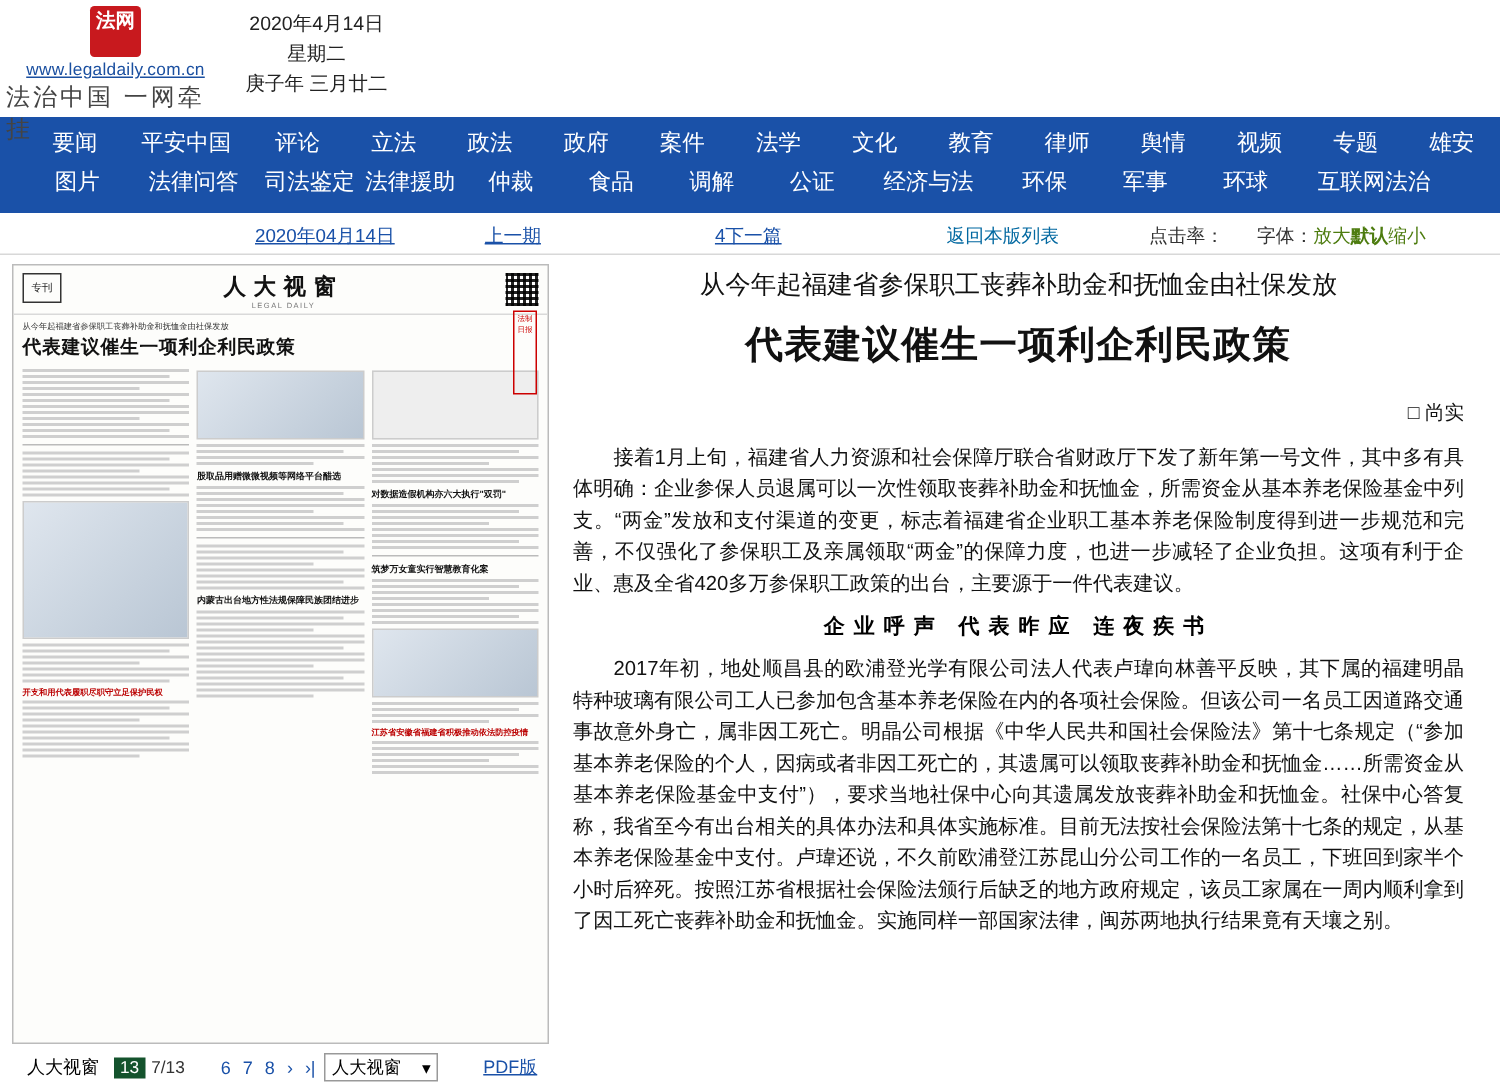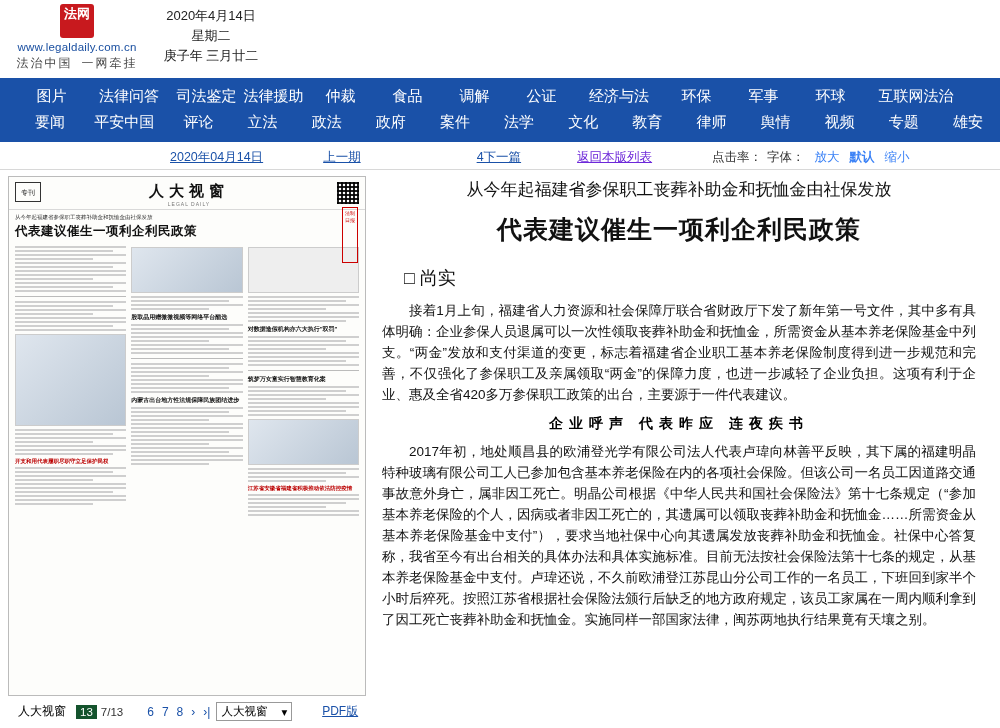--- a/index.html
+++ b/index.html
@@ -22,22 +22,22 @@
     width:152px; padding:4px 2px 2px 4px;
     display:flex; flex-direction:column; align-items:center; justify-content:center;
   }
   .logo-row { display:flex; align-items:center; }
   .logo-mark {
     width:34px; height:34px; background:#c8191e; color:#fff;
     font-size:13px; line-height:15px; text-align:center; padding-top:2px;
     font-weight:bold; border-radius:3px;
   }
   .logo-text { color:#c8191e; font-size:27px; font-weight:bold; margin-left:3px; letter-spacing:1px; }
-  .logo-url { color:#1a4fa0; font-size:11.5px; margin-top:3px; letter-spacing:0.2px; }
-  .logo-slogan { color:#444; font-size:12px; margin-top:2px; letter-spacing:2px;font-family:Liberation Mono, monospace; }
+  .logo-url { color:#1a4fa0; font-size:11.5px; margin-top:3px; letter-spacing:0.2px;text-decoration:underline; }
+  .logo-slogan { color:#444; font-size:16px; margin-top:2px; letter-spacing:2px; }
 
   .date-col {
     width:118px; text-align:center; padding-top:6px; font-size:13px; color:#222; line-height:20px;
   }
   .banner-col { flex:1; position:relative; overflow:hidden; }
   .banner-red {
     position:absolute; left:0; top:0; bottom:0; width:100%;
     background:linear-gradient(100deg,#d41a1a 0%,#e23a1c 38%,#f07a2a 60%,#b9cfe6 61%,#dfeaf5 100%);
   }
   .banner-text {
@@ -79,24 +79,24 @@
   .nav-item.wider { width:104px; }
 
   
   .toolbar {
     display:flex; align-items:center; height:28px;
     border-bottom:1px solid #d8d8d8; font-size:12.5px; padding-top:4px;
   }
   .tb-date { width:auto; margin-left:170px; color:#1a51a8; text-decoration:underline; cursor:pointer;}
   .tb-prev { margin-left:60px; color:#1a51a8; text-decoration:underline; cursor:pointer;}
   .tb-next { margin-left:116px; color:#1a51a8; text-decoration:underline; cursor:pointer;}
-  .tb-back { margin-left:56px; color:#6d28d9; cursor:pointer;text-decoration:underline;}
+  .tb-back { margin-left:110px; color:#0369a1; cursor:pointer;}
   .tb-rate { margin-left:60px; color:#333;}
-  .tb-font { margin-left:5px; color:#333;}
-  .tb-f { margin-left:10px; color:#3b82f6; cursor:pointer; }
+  .tb-font { margin-left:22px; color:#333;}
+  .tb-f { margin-left:0; color:#4d7c0f; cursor:pointer; }
   .tb-f.bold { font-weight:bold; }
 
   
   .content { display:flex; }
   .paper-col { width:372px; padding:6px 0 0 8px; }
   .paper {
     width:358px; height:520px; border:1px solid #bbb; background:#fdfdfb;
     position:relative; overflow:hidden; font-size:4px; color:#333;
   }
   .paper-hdr { display:flex; align-items:flex-start; padding:5px 6px 2px 6px; border-bottom:1px solid #d9d9d9;}
@@ -138,21 +138,21 @@
     border:1px solid #999; font-size:11.5px; padding:1px 4px; background:#fff; cursor:pointer;
     display:inline-flex; align-items:center; gap:14px;
   }
   .pg-pdf { color:#1a51a8; text-decoration:underline; margin-left:26px; cursor:pointer;}
 
   
   .article-col { flex:1; padding:4px 24px 0 10px; }
   .art-sub { text-align:center; font-size:17px; color:#111; margin:4px 0 12px; }
   .art-title { text-align:center; font-size:25px; font-weight:bold; color:#111; margin:4px 0 20px; letter-spacing:1px;}
   .art-meta { text-align:center; font-size:13px; color:#333; margin-bottom:18px;}
-  .art-author { font-size:18px; color:#111; margin:0 0 10px 22px;}
+  .art-author { font-size:13px; color:#111; margin:0 0 10px 22px;text-align:right;}
   .art-p { font-size:13.5px; line-height:21px; text-indent:2em; margin:0 0 7px 0; color:#111; text-align:justify;}
   .art-sec { text-align:center; font-weight:bold; font-size:14px; letter-spacing:6px; margin:10px 0 8px;}
 </style>
 </head>
 <body>
 
 <div class="masthead">
   <div class="logo-col">
     <div class="logo-row">
       <div class="logo-mark">法网</div>
@@ -165,52 +165,52 @@
     <div>星期二</div>
     <div>庚子年 三月廿二</div>
   </div>
   <div class="portrait-col">
     <div class="portrait-face"></div>
     <div class="portrait-title">法治学习</div>
   </div>
 </div>
 
 <div class="nav">
-  <div class="nav-row">
-    <span class="nav-item">图片</span>
-    <span class="nav-item wide">法律问答</span>
-    <span class="nav-item">司法鉴定</span>
-    <span class="nav-item">法律援助</span>
-    <span class="nav-item">仲裁</span>
-    <span class="nav-item">食品</span>
-    <span class="nav-item">调解</span>
-    <span class="nav-item">公证</span>
-    <span class="nav-item wide">经济与法</span>
-    <span class="nav-item">环保</span>
-    <span class="nav-item">军事</span>
-    <span class="nav-item">环球</span>
-    <span class="nav-item wider">互联网法治</span>
-  </div>
   <div class="nav-row">
     <span class="nav-item">要闻</span>
     <span class="nav-item wide">平安中国</span>
     <span class="nav-item">评论</span>
     <span class="nav-item">立法</span>
     <span class="nav-item">政法</span>
     <span class="nav-item">政府</span>
     <span class="nav-item">案件</span>
     <span class="nav-item">法学</span>
     <span class="nav-item">文化</span>
     <span class="nav-item">教育</span>
     <span class="nav-item">律师</span>
     <span class="nav-item">舆情</span>
     <span class="nav-item">视频</span>
     <span class="nav-item">专题</span>
     <span class="nav-item">雄安</span>
   </div>
+  <div class="nav-row">
+    <span class="nav-item">图片</span>
+    <span class="nav-item wide">法律问答</span>
+    <span class="nav-item">司法鉴定</span>
+    <span class="nav-item">法律援助</span>
+    <span class="nav-item">仲裁</span>
+    <span class="nav-item">食品</span>
+    <span class="nav-item">调解</span>
+    <span class="nav-item">公证</span>
+    <span class="nav-item wide">经济与法</span>
+    <span class="nav-item">环保</span>
+    <span class="nav-item">军事</span>
+    <span class="nav-item">环球</span>
+    <span class="nav-item wider">互联网法治</span>
+  </div>
 </div>
 
 <div class="toolbar">
   <span class="tb-date">2020年04月14日</span>
   <span class="tb-prev">上一期</span>
   <span class="tb-next">4下一篇</span>
   <span class="tb-back">返回本版列表</span>
   <span class="tb-rate">点击率：</span>
   <span class="tb-font">字体：</span>
   <span class="tb-f">放大</span>

